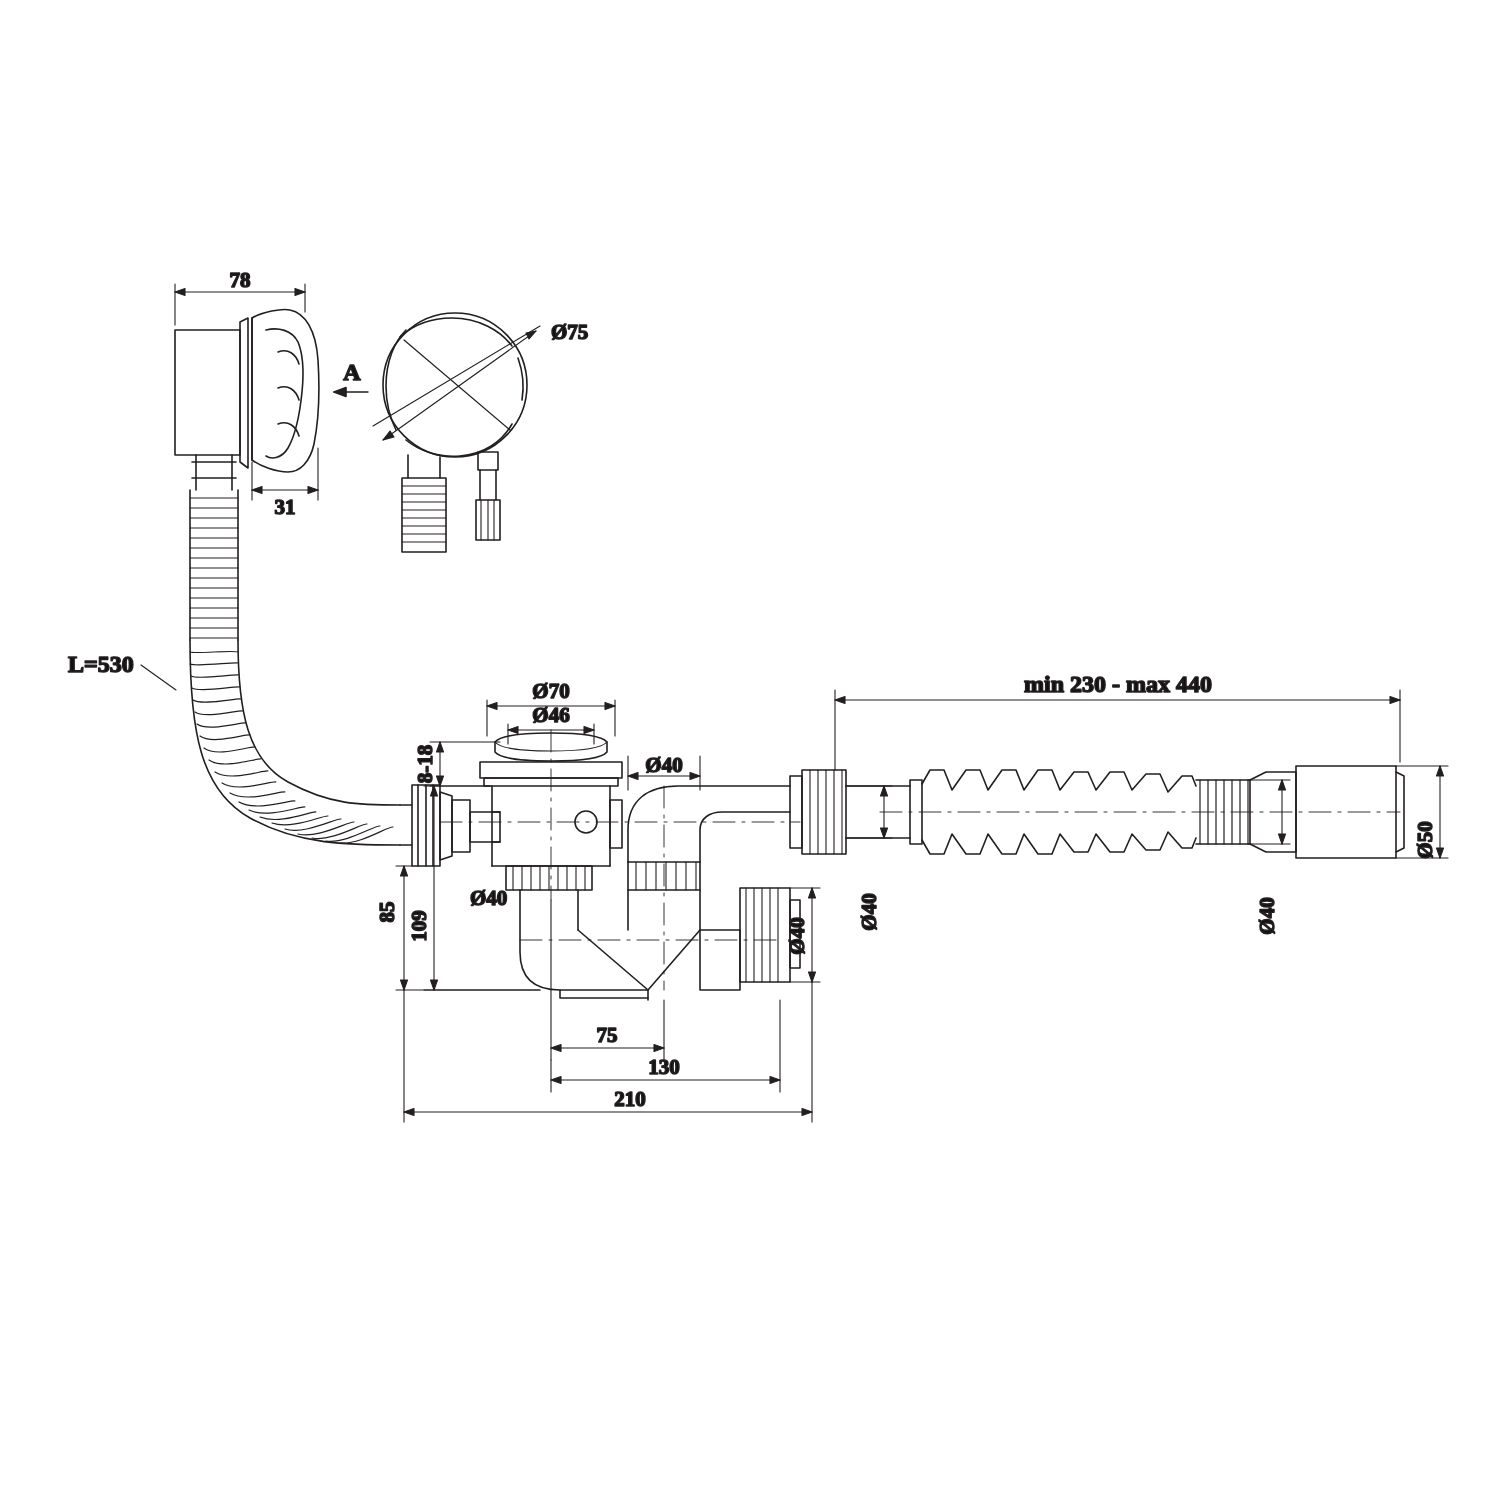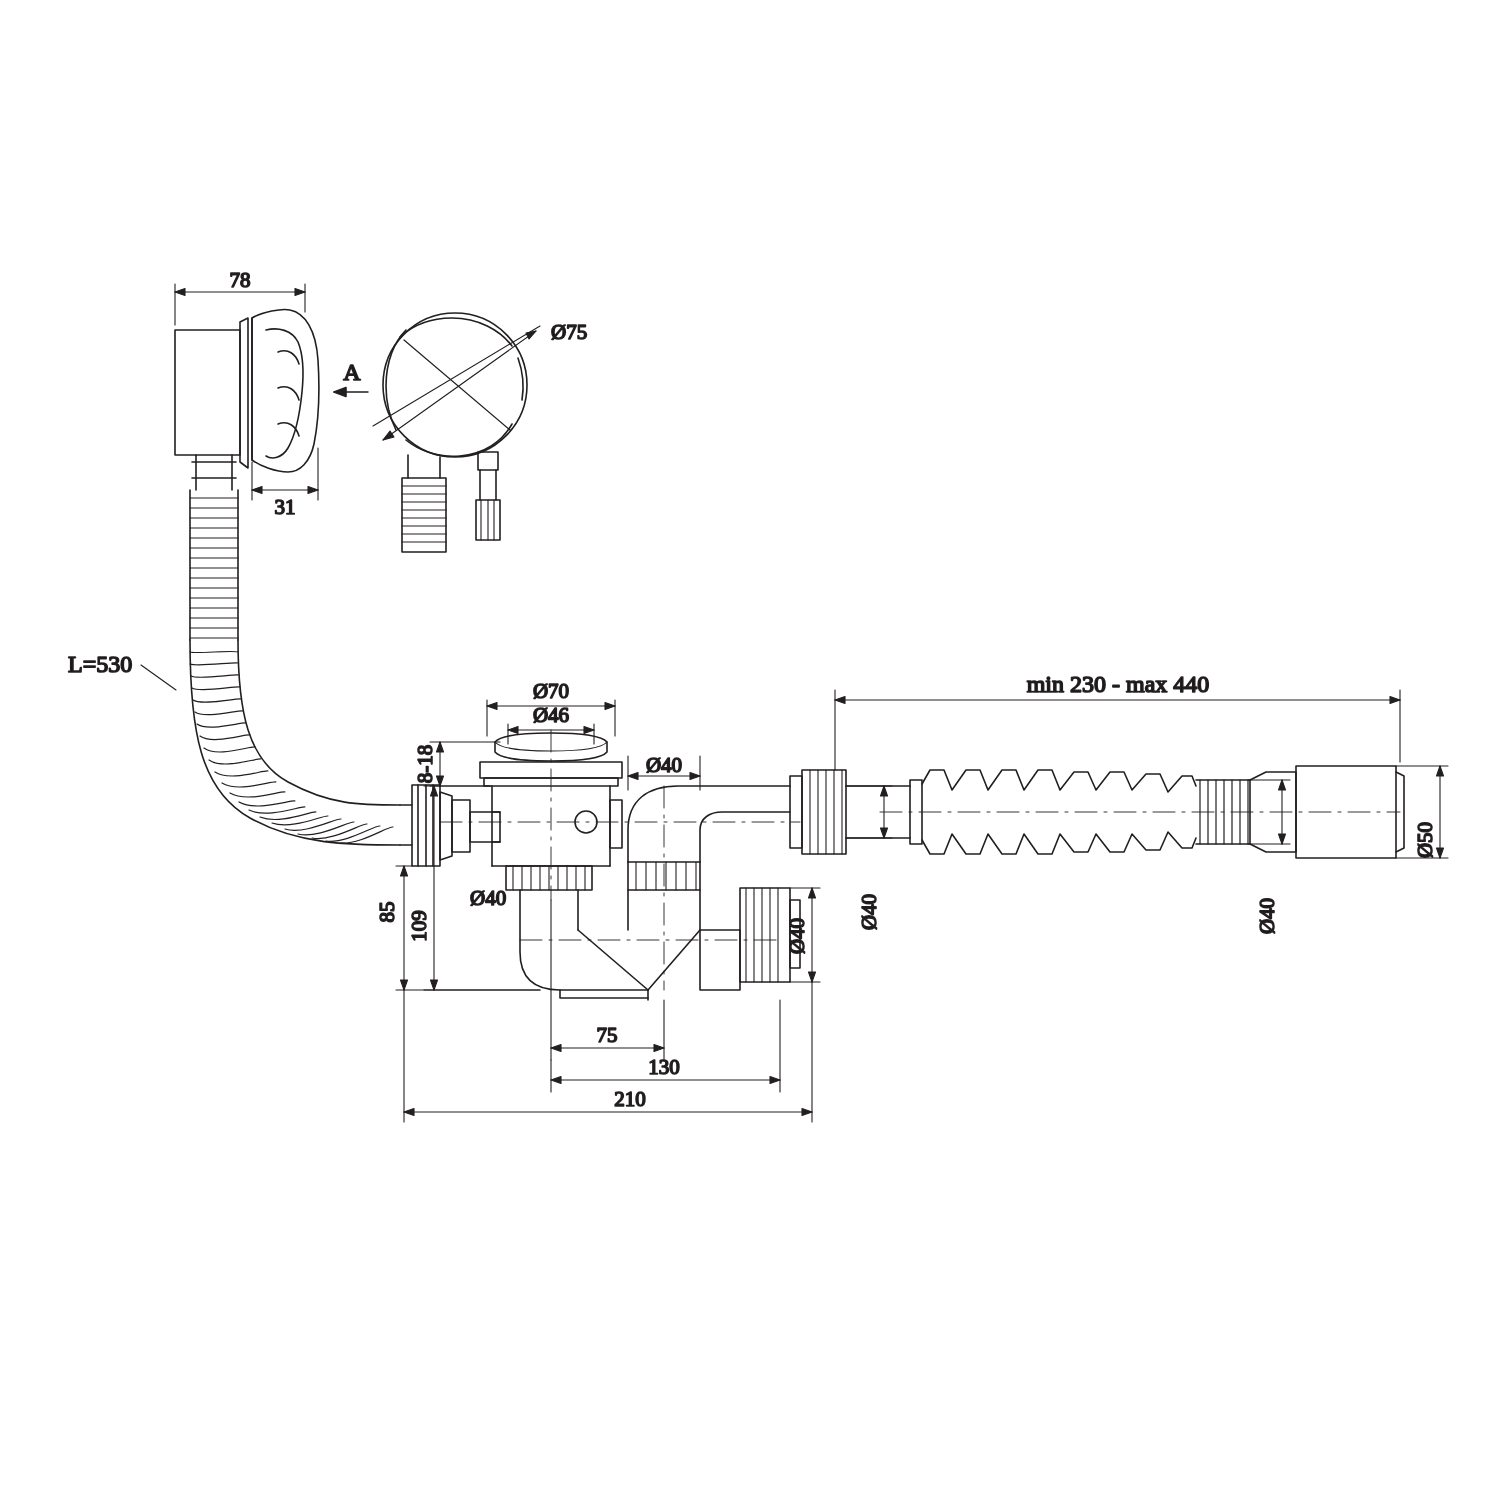--- a/index.html
+++ b/index.html
@@ -1,17 +1,17 @@
 <!DOCTYPE html>
 <html><head>
 <meta charset="utf-8">
 <style>
   html,body{margin:0;padding:0;background:#ffffff;}
   body{width:1500px;height:1500px;overflow:hidden;font-family:"Liberation Serif",serif;}
-  #stage{position:relative;width:1424px;height:1500px;}
+  #stage{position:relative;width:1424px;height:1500px;font-weight:bold;}
   svg{display:block;}
   .lbl{font-family:"Liberation Serif",serif;font-size:21px;fill:#111;}
   .lbl-b{font-family:"Liberation Serif",serif;font-size:24px;fill:#111;}
 </style>
 </head>
 <body>
 
 <div id="stage">
 <svg width="1500" height="1500" viewBox="0 0 1500 1500">
   <g fill="none" stroke="#231f20" stroke-width="1.6" stroke-linecap="round" stroke-linejoin="round">

